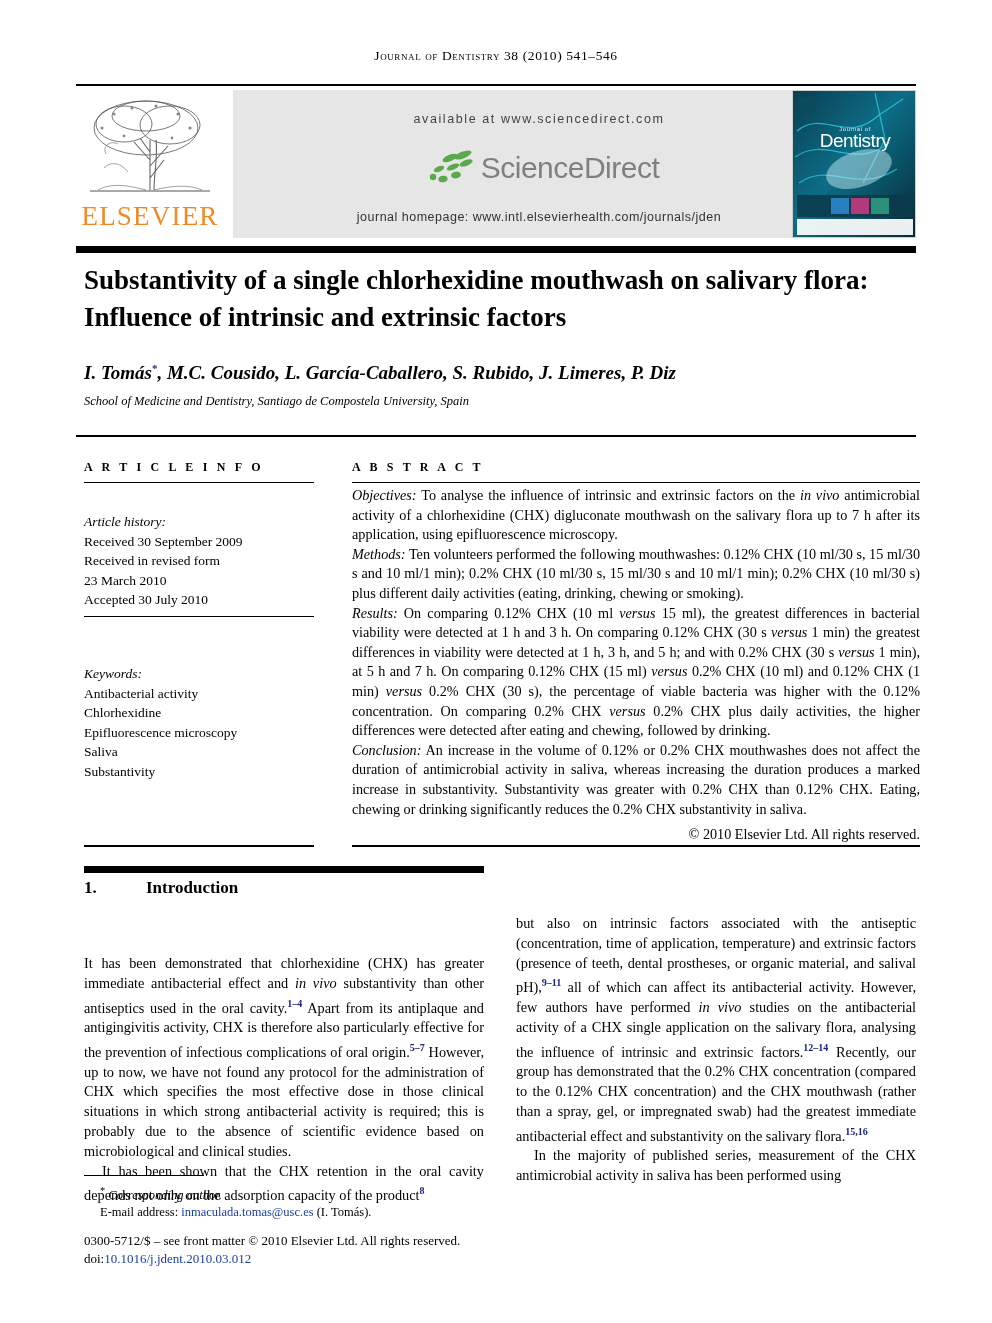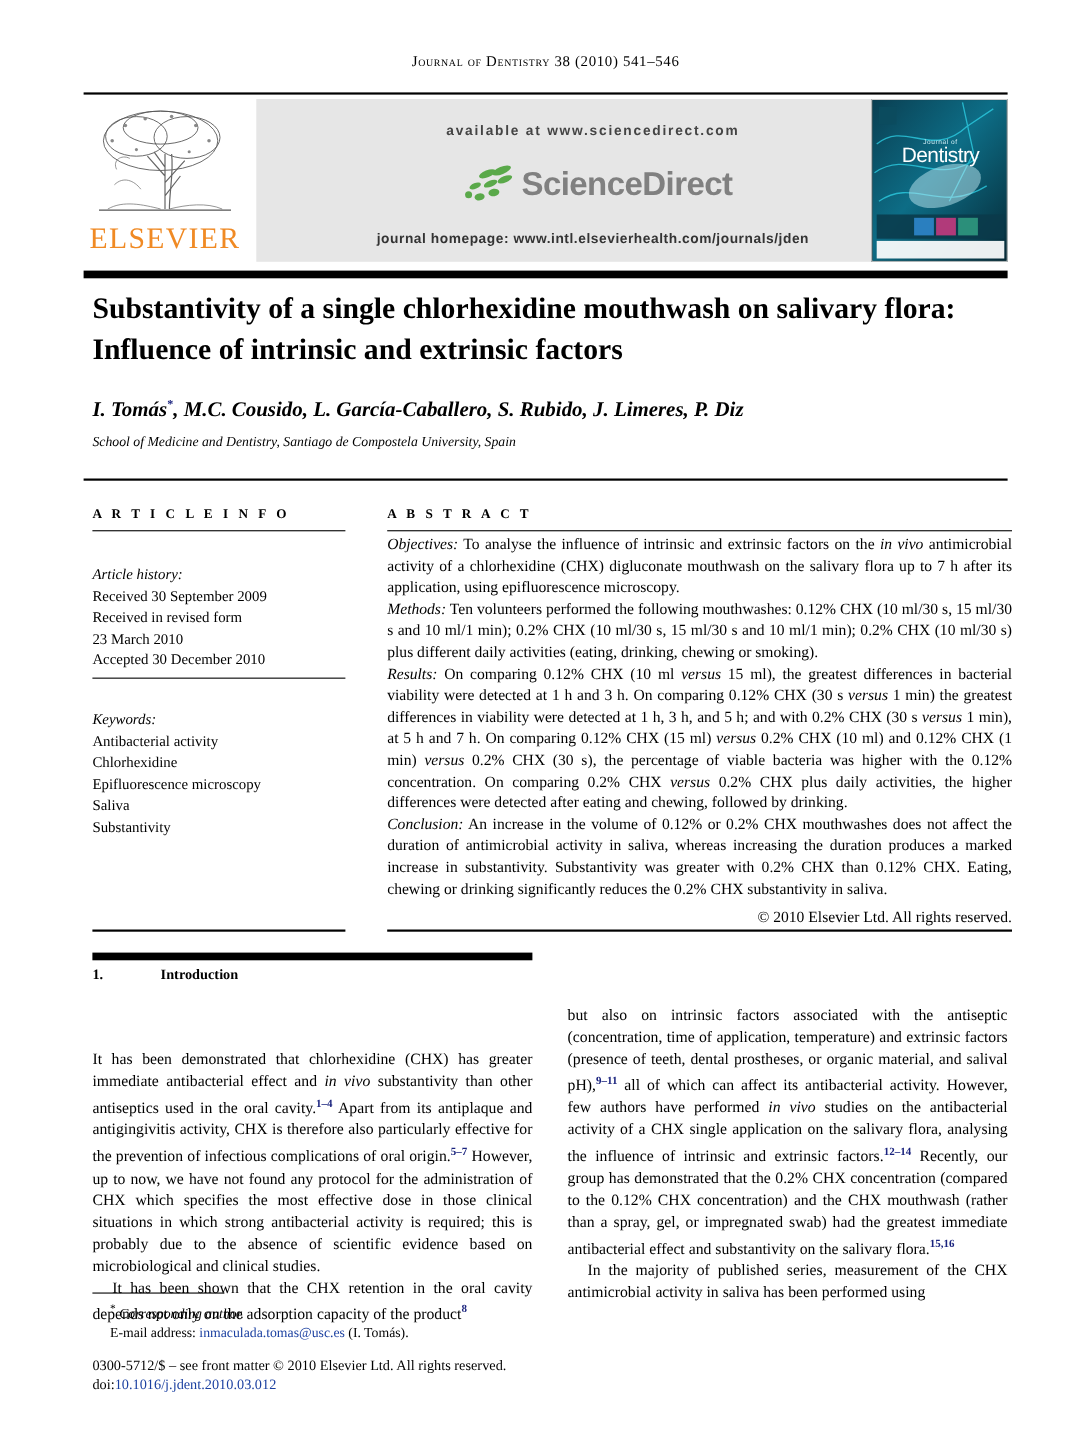--- a/index.html
+++ b/index.html
@@ -77,21 +77,20 @@
     letter-spacing: 1.2px;
   }
   .sd-band {
     position: absolute;
     left: 157px;
     top: 0;
     width: 612px;
     height: 148px;
     background: #e6e6e6;
     text-align: center;
-    font-weight: bold;
   }
   .sd-available {
     position: absolute;
     top: 22px; left: 0; width: 612px;
     font-family: "Liberation Sans", sans-serif;
     font-size: 12.5px;
     letter-spacing: 1.6px;
     color: #444;
   }
   .sd-logo {
@@ -223,21 +222,21 @@
     margin-top: 6px !important;
   }
 
   
   .sec-num-head {
     position: absolute;
     left: 84px;
     top: 878px;
     font-family: "Liberation Serif", serif;
     font-weight: bold;
-    font-size: 13px;
+    font-size: 17px;
   }
   .sec-num-head .num { display: inline-block; width: 62px; }
 
   .body-col {
     position: absolute;
     width: 400px;
     font-family: "Liberation Serif", serif;
     font-size: 14.3px;
     line-height: 19.8px;
     text-align: justify;
@@ -391,26 +390,26 @@
   <div class="sect-head col-right" style="top:460px">A B S T R A C T</div>
 
   <div class="hr-small" style="left:84px; top:482px; width:230px"></div>
   <div class="hr-small" style="left:352px; top:482px; width:568px"></div>
 
   <div class="info-block" style="top:492px">
     <div class="lead">Article history:</div>
     <div>Received 30 September 2009</div>
     <div>Received in revised form</div>
     <div>23 March 2010</div>
-    <div>Accepted 30 December 2010</div>
+    <div>Accepted 30 July 2010</div>
   </div>
 
   <div class="hr-small" style="left:84px; top:616px; width:230px"></div>
 
-  <div class="info-block" style="top:624px">
+  <div class="info-block" style="top:644px">
     <div class="lead">Keywords:</div>
     <div>Antibacterial activity</div>
     <div>Chlorhexidine</div>
     <div>Epifluorescence microscopy</div>
     <div>Saliva</div>
     <div>Substantivity</div>
   </div>
 
   <div class="abstract">
     <p><span class="lbl">Objectives:</span><span> To analyse the influence of intrinsic and extrinsic factors on the </span><span class="it">in vivo</span><span> antimicrobial activity of a chlorhexidine (CHX) digluconate mouthwash on the salivary flora up to 7 h after its application, using epifluorescence microscopy.</span></p>

